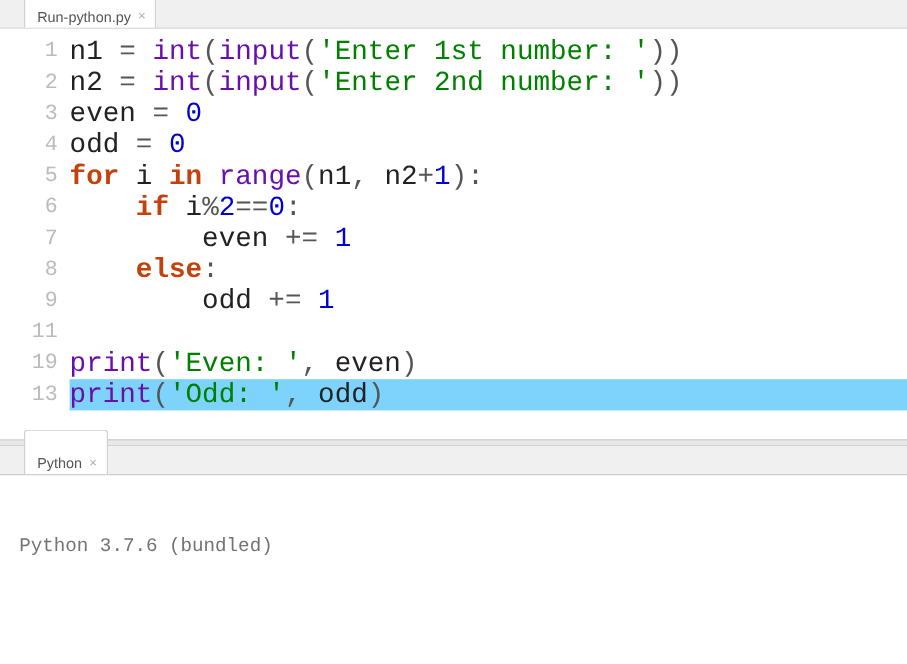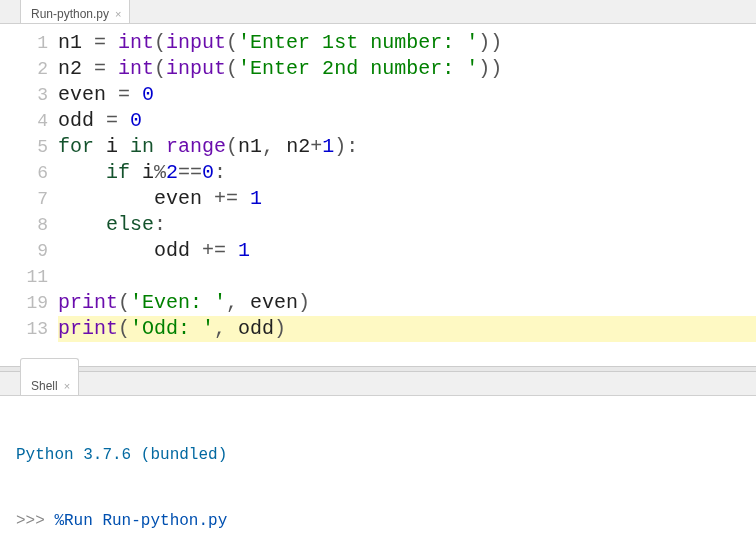--- a/index.html
+++ b/index.html
@@ -52,50 +52,50 @@
     color: #bbb;
     background: #fff;
     font-size: 18px;
     line-height: 26px;
     padding-top: 6px;
     user-select: none;
   }
   .gutter div { height: 26px; }
   .code {
     flex: 1;
-    font-size: 20px;
+    font-size: 23px;
     line-height: 26px;
     padding-top: 6px;
     white-space: pre;
     color: #222;
   }
   .code .line { height: 26px; }
-  .hl { background: #fef9c3; }
-  .kw { color: #14532d; font-weight: normal; }
+  .hl { background: #7dd3fc; }
+  .kw { color: #c2410c; font-weight: bold; }
   .fn { color: #6a0dad; }
   .str { color: #008000; }
   .num { color: #0000d0; }
   .op { color: #555; }
   .divider {
     height: 6px;
     background: #e8e8e8;
     border-top: 1px solid #ccc;
     border-bottom: 1px solid #ccc;
   }
   .shell-panel {
     background: #fff;
   }
   .shell-body {
     padding: 4px 10px 4px 16px;
     font-size: 16px;
     line-height: 22px;
     color: #555;
     white-space: pre;
   }
-  .shell-gray { color: #0369a1; }
+  .shell-gray { color: #737373; }
   .shell-prompt { color: #888; }
   .shell-cmd { color: #0050b0; }
   .annotation {
     position: absolute;
     pointer-events: none;
   }
 </style>
 </head>
 <body>
 
@@ -123,27 +123,26 @@
       </div>
     <div class="code" id="code"><div class="line"><span>n1 </span><span class="op">=</span><span> </span><span class="fn">int</span><span class="op">(</span><span class="fn">input</span><span class="op">(</span><span class="str">'Enter 1st number: '</span><span class="op">))</span></div><div class="line"><span>n2 </span><span class="op">=</span><span> </span><span class="fn">int</span><span class="op">(</span><span class="fn">input</span><span class="op">(</span><span class="str">'Enter 2nd number: '</span><span class="op">))</span></div><div class="line"><span>even </span><span class="op">=</span><span> </span><span class="num">0</span></div><div class="line"><span>odd </span><span class="op">=</span><span> </span><span class="num">0</span></div><div class="line"><span class="kw">for</span><span> i </span><span class="kw">in</span><span> </span><span class="fn">range</span><span class="op">(</span><span>n1</span><span class="op">,</span><span> n2</span><span class="op">+</span><span class="num">1</span><span class="op">):</span></div><div class="line"><span>    </span><span class="kw">if</span><span> i</span><span class="op">%</span><span class="num">2</span><span class="op">==</span><span class="num">0</span><span class="op">:</span></div><div class="line"><span>        even </span><span class="op">+=</span><span> </span><span class="num">1</span></div><div class="line"><span>    </span><span class="kw">else</span><span class="op">:</span></div><div class="line"><span>        odd </span><span class="op">+=</span><span> </span><span class="num">1</span></div><div class="line"></div><div class="line"><span class="fn">print</span><span class="op">(</span><span class="str">'Even: '</span><span class="op">,</span><span> even</span><span class="op">)</span></div><div class="line hl"><span class="fn">print</span><span class="op">(</span><span class="str">'Odd: '</span><span class="op">,</span><span> odd</span><span class="op">)</span></div></div>
   </div>
 </div>
 
 <div class="divider"></div>
 
 <div class="shell-panel">
   <div class="tab-bar">
     <div class="tab">
-      <span>Shell</span>
+      <span>Python</span>
       <span class="tab-close">×</span>
     </div>
   </div>
   <div class="shell-body">
     <div class="shell-gray">Python 3.7.6 (bundled)</div>
-    <div><span class="shell-prompt">&gt;&gt;&gt; </span><span class="shell-cmd">%Run Run-python.py</span></div>
     
   </div>
 </div>
 
 <div class="annotation">
   
   
 </div>
 
 </body></html>

